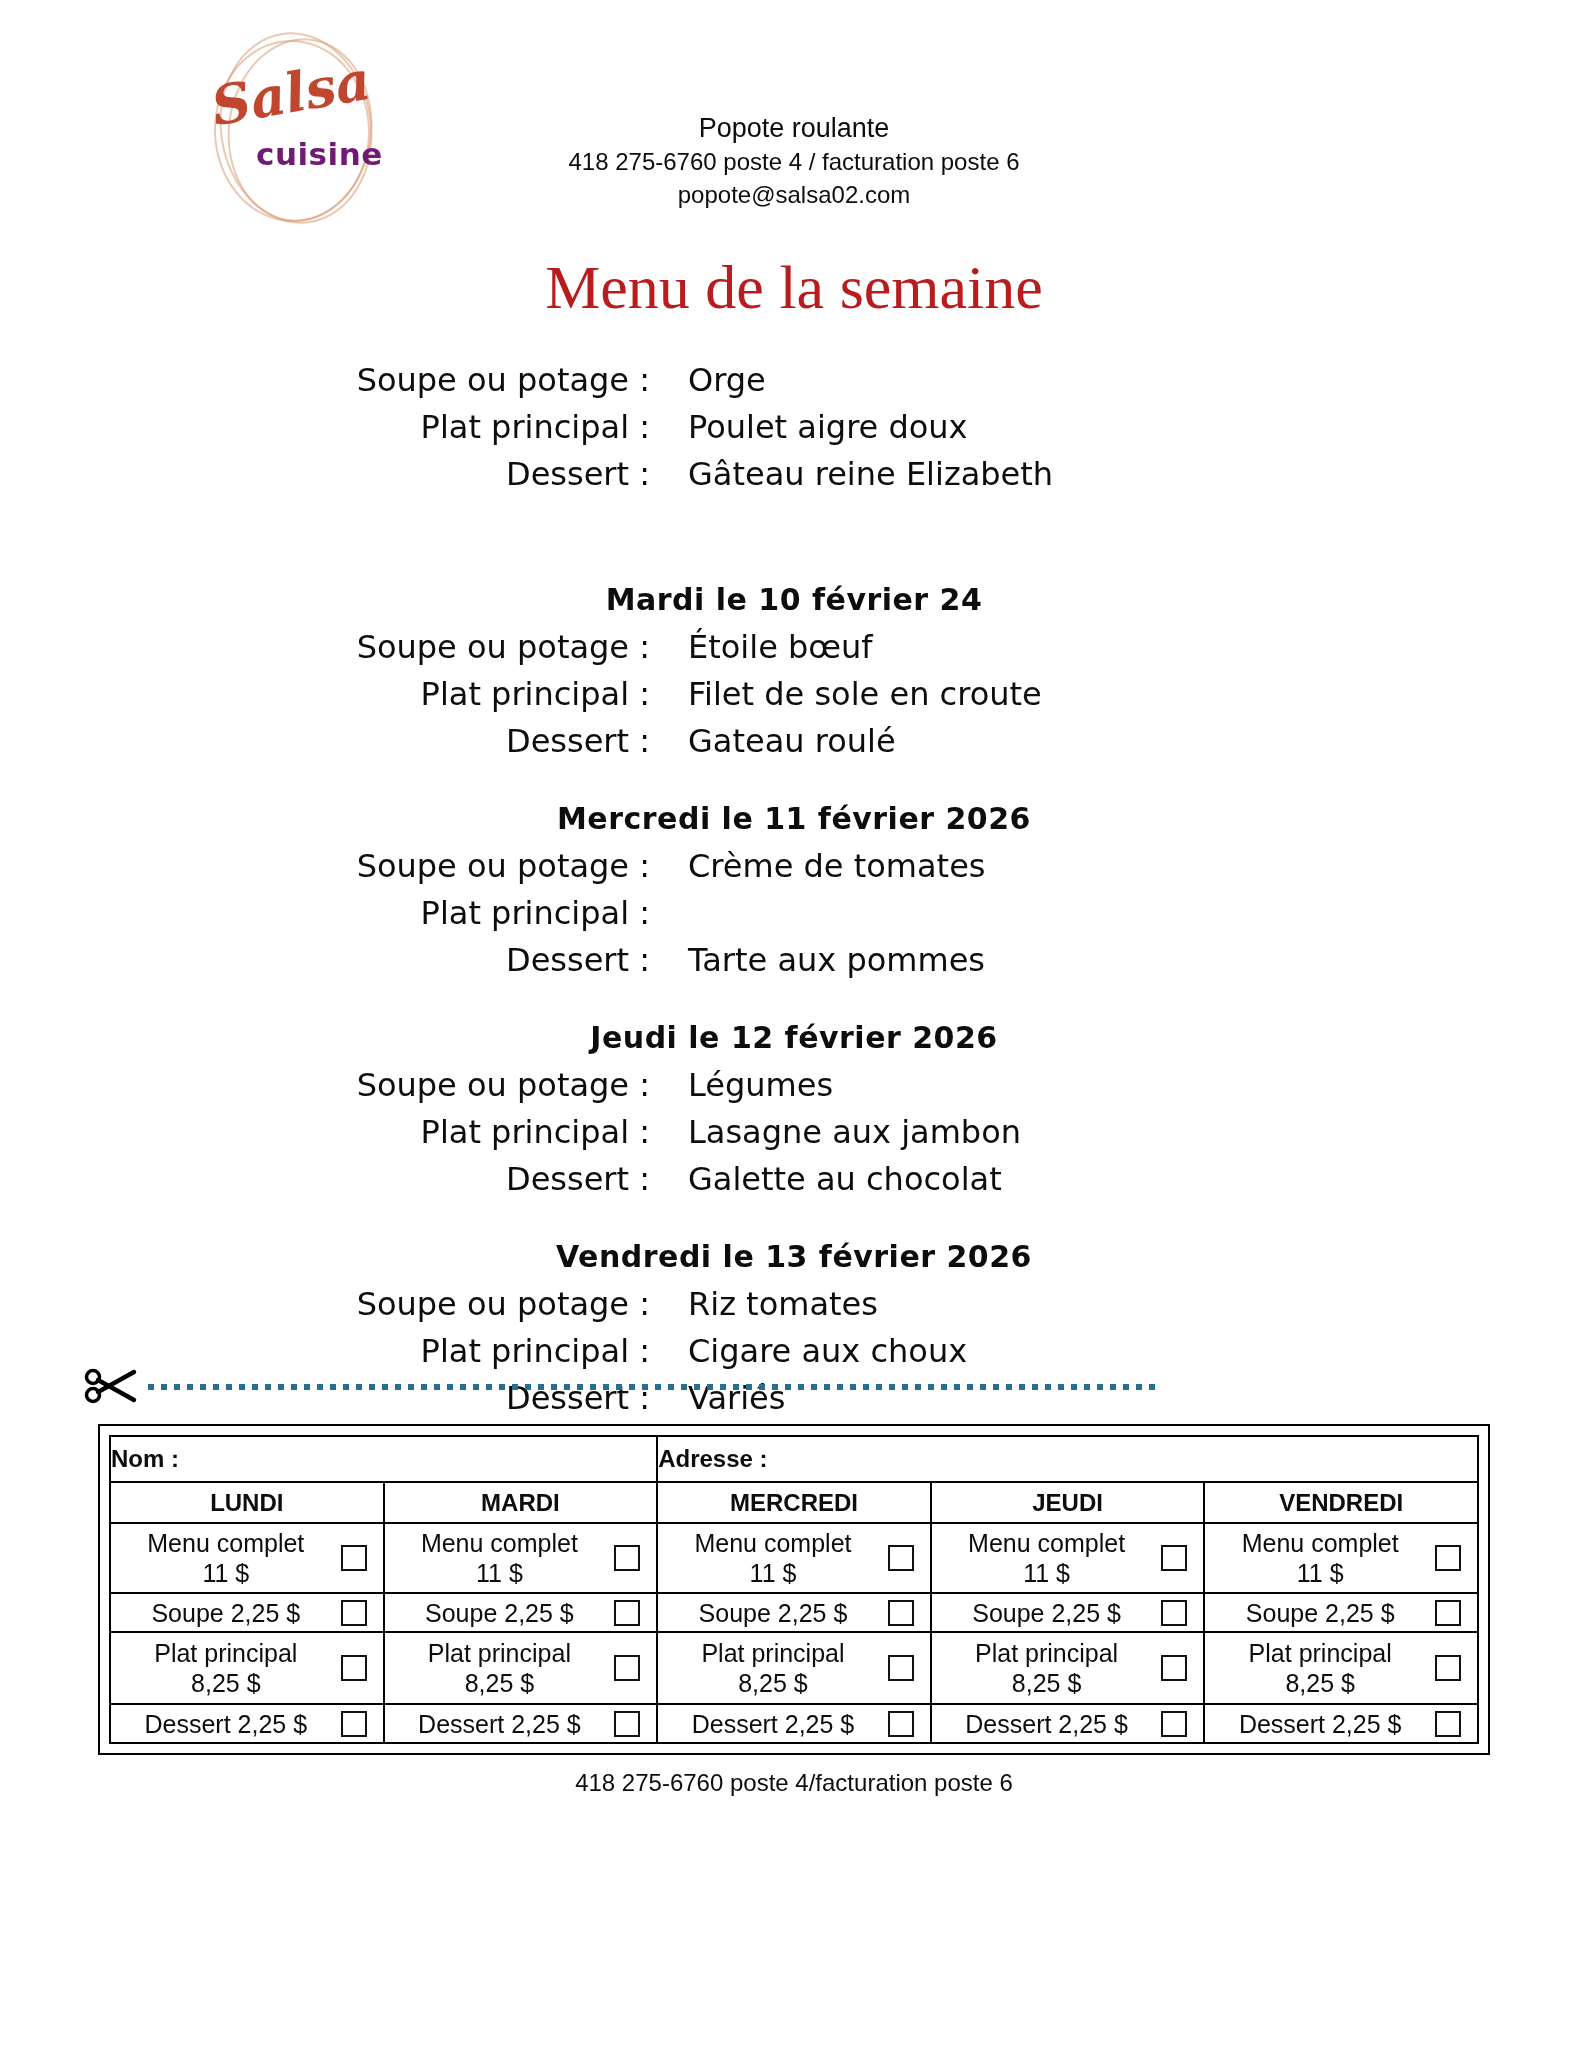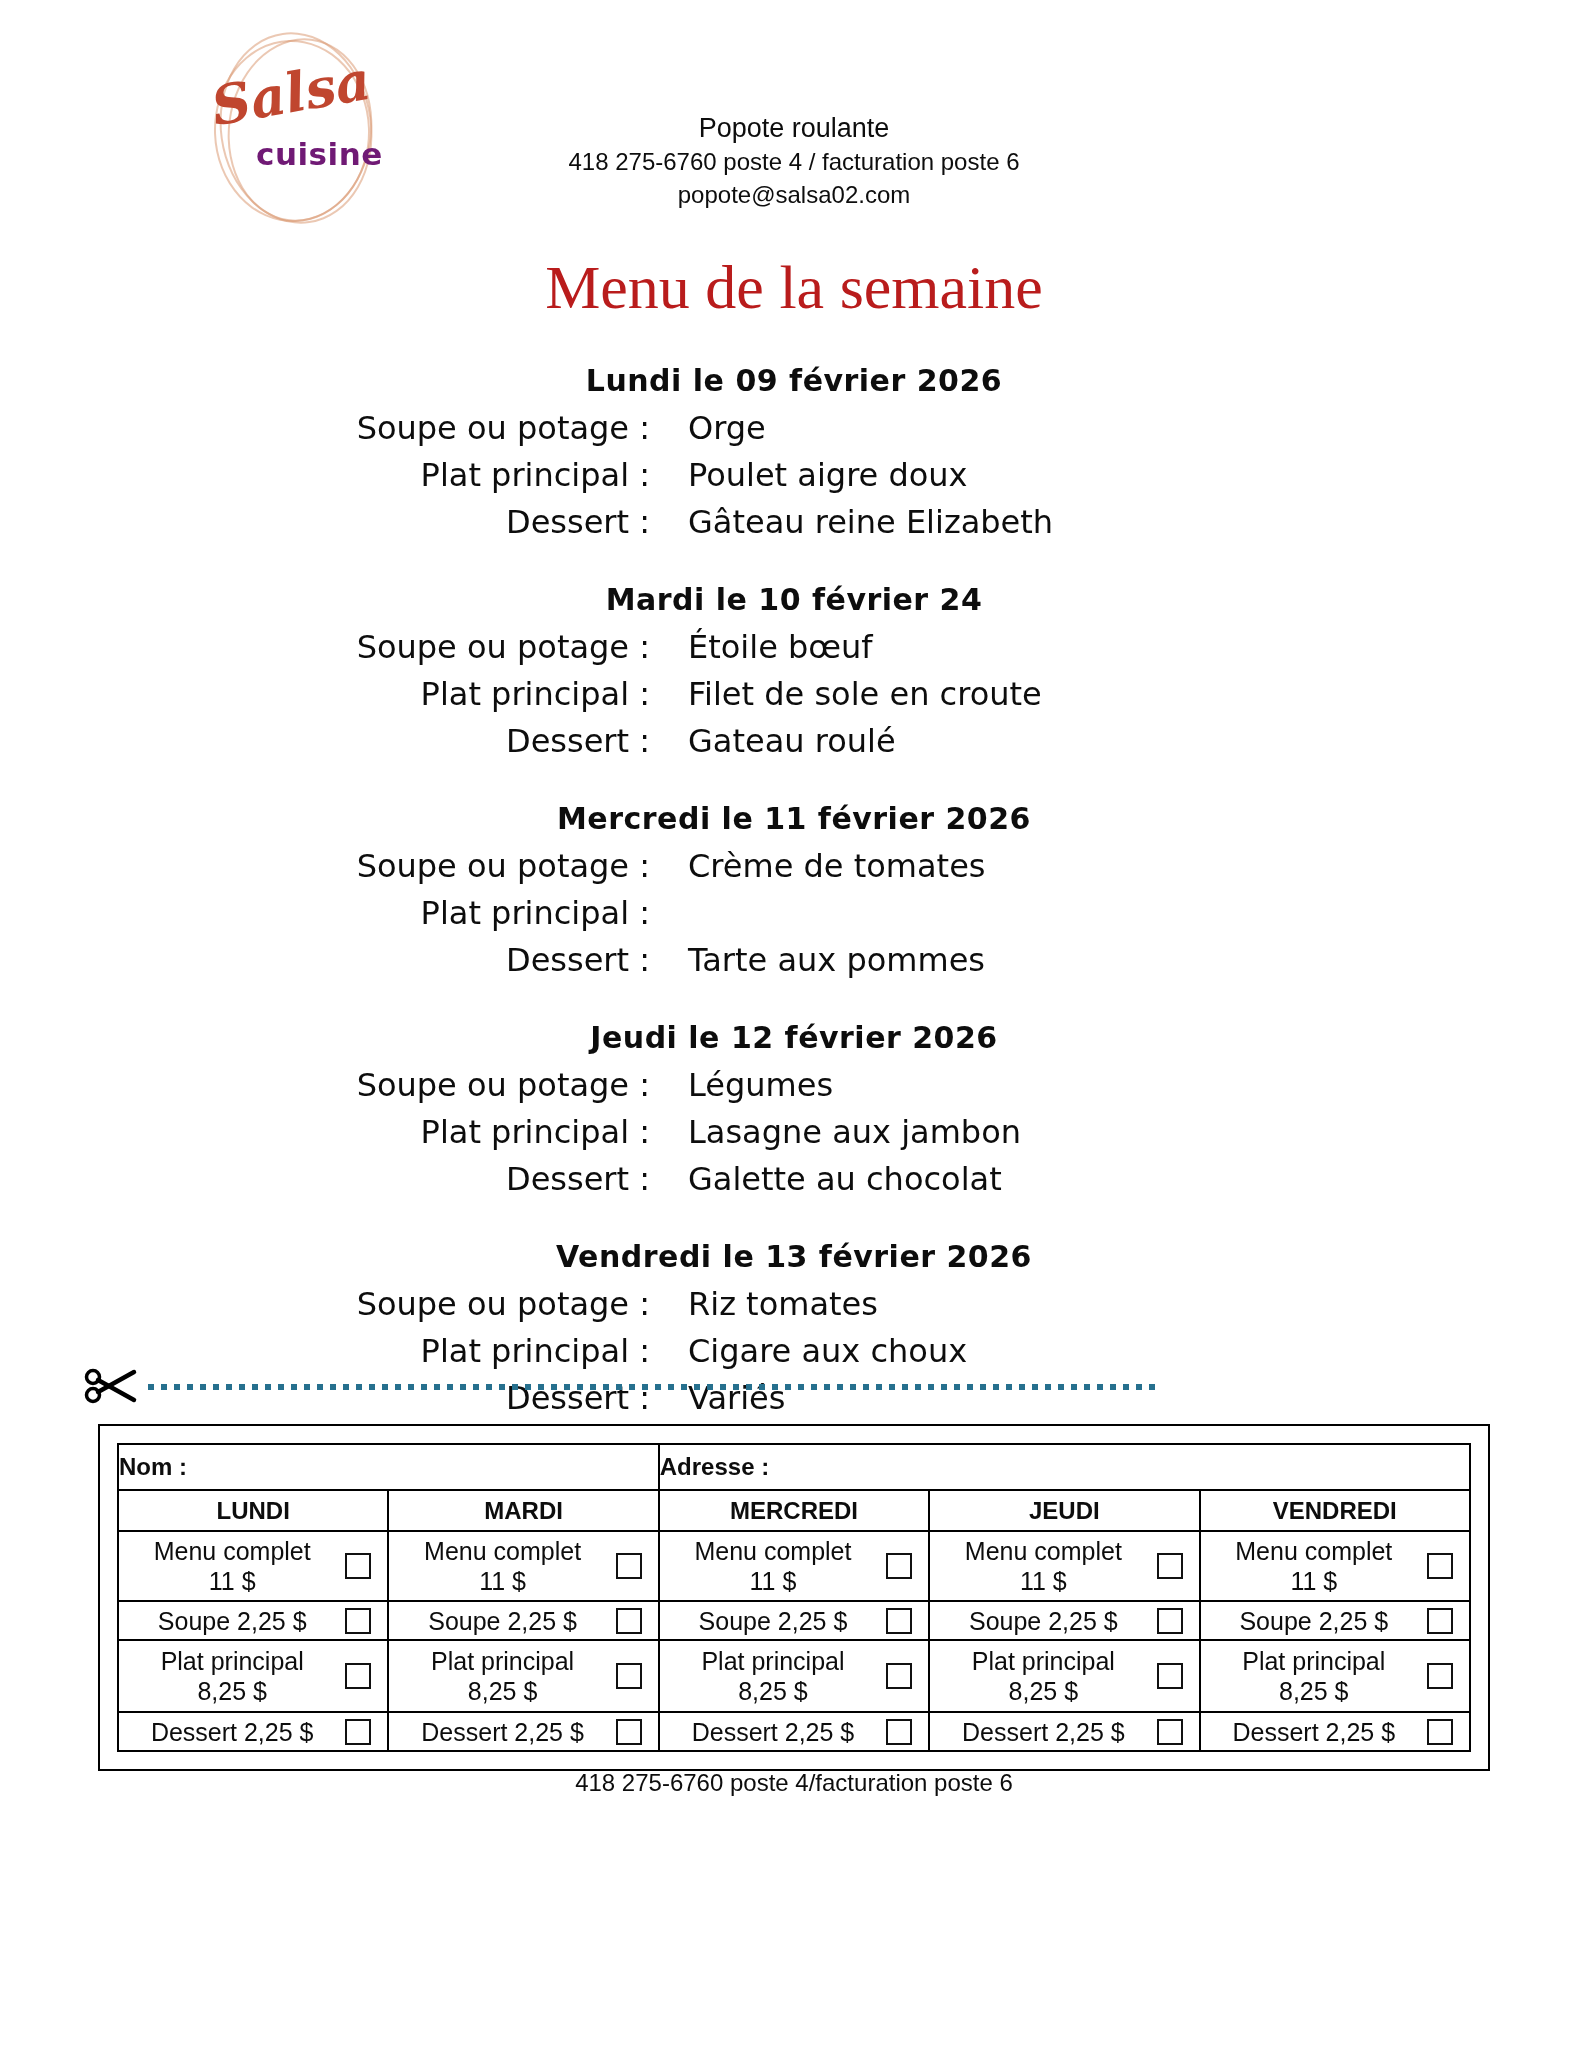--- a/index.html
+++ b/index.html
@@ -57,21 +57,21 @@
   .cut-line-row{position:absolute;left:84px;top:1362px;width:1090px;height:48px;}
   .scissors{position:absolute;left:0;top:2px;}
   .dotted-line{
     position:absolute;left:64px;top:22px;width:1012px;height:6px;
     background-image:repeating-linear-gradient(90deg,#26708e 0 6px,transparent 6px 13px);
   }
 
   
   .order-form{
     position:absolute;left:98px;top:1424px;width:1392px;
-    border:2px solid #000;padding:17px;box-sizing:border-box;
+    border:2px solid #000;padding:9px;box-sizing:border-box;
     background:#fff;
   }
   table.form{border-collapse:collapse;table-layout:fixed;width:100%;}
   table.form td,table.form th{border:2px solid #000;padding:0;vertical-align:middle;overflow:hidden;}
   .r-name td{height:44px;}
   .r-phone td{height:39px;}
   .r-dayhead th{height:39px;font-size:24px;font-weight:700;text-align:center;}
   .r-menu td{height:68px;}
   .r-soup td{height:37px;}
   .r-main td{height:70px;}
@@ -100,21 +100,20 @@
 
 <div class="header-block">
   <div class="org-name">Popote roulante</div>
   <div class="org-phone">418 275-6760 poste 4 / facturation poste 6</div>
   <div class="org-email">popote@salsa02.com</div>
 </div>
 
 <div class="page-title">Menu de la semaine</div>
 
 <div class="day-section s0">
-  <div class="day-heading">Lundi le 09 février 2026</div>
   <div class="menu-line">
     <span class="menu-label">Soupe ou potage :</span>
     <span class="menu-value">Orge</span>
   </div>
   <div class="menu-line">
     <span class="menu-label">Plat principal :</span>
     <span class="menu-value">Poulet aigre doux</span>
   </div>
   <div class="menu-line">
     <span class="menu-label">Dessert :</span>

